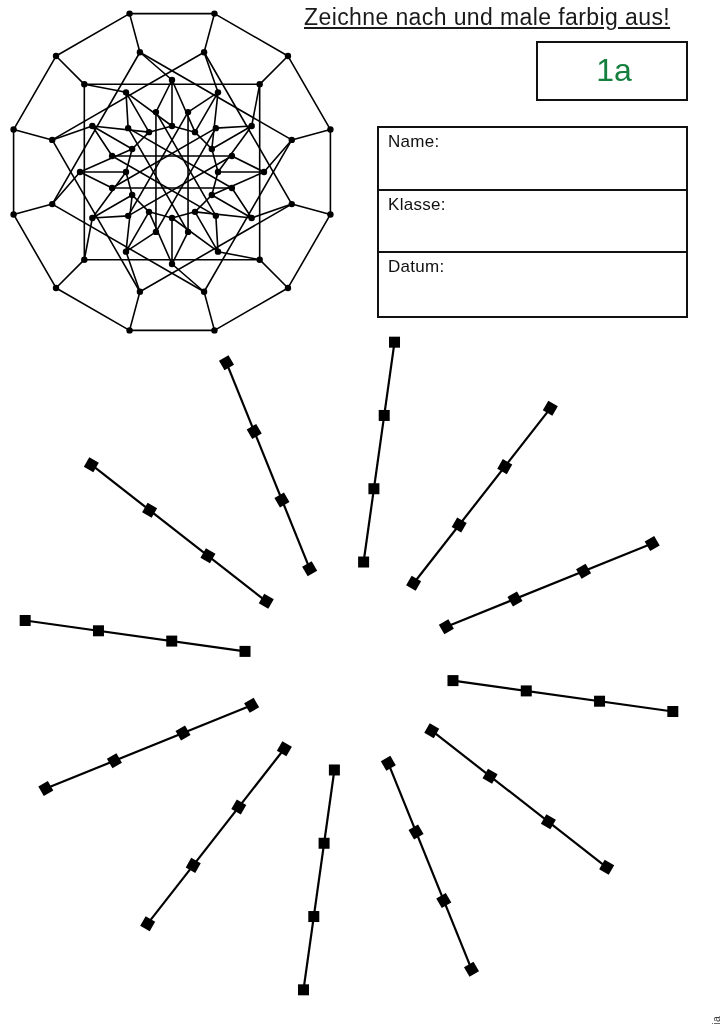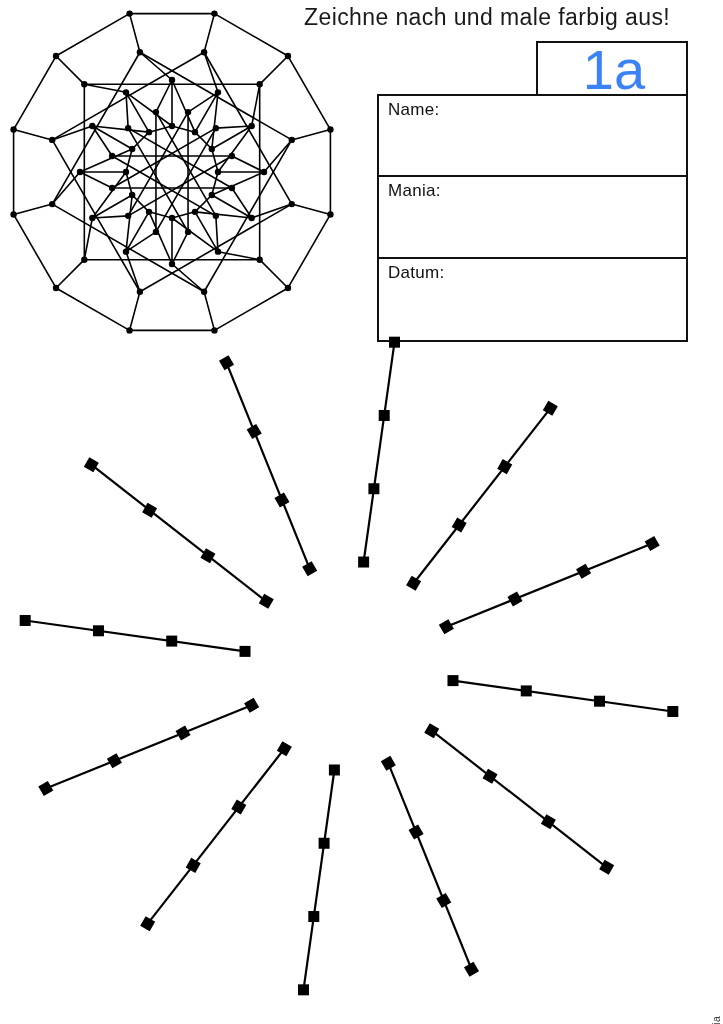--- a/index.html
+++ b/index.html
@@ -24,50 +24,51 @@
   #title {
     position: absolute;
     left: 304px;
     top: 4px;
     width: 400px;
     font-size: 23px;
     letter-spacing: 0.4px;
     font-weight: 400;
     color: #1a1a1a;
     white-space: nowrap;
+    text-decoration: underline;
   }
 
   #class-box {
     position: absolute;
     left: 536px;
     top: 41px;
     width: 152px;
     height: 60px;
     border: 2px solid #111111;
     box-sizing: border-box;
     background: #ffffff;
   }
   #class-box-label {
     position: absolute;
     left: 0;
     top: -6px;
     width: 152px;
     text-align: center;
-    font-size: 56px;
+    font-size: 32px;
     line-height: 66px;
-    color: #3b82f6;
+    color: #15803d;
   }
 
   
   #form-box {
     position: absolute;
     left: 377px;
-    top: 94px;
+    top: 126px;
     width: 311px;
-    height: 248px;
+    height: 192px;
     border: 2px solid #111111;
     box-sizing: border-box;
     background: #ffffff;
   }
   .form-row {
     position: relative;
     height: 33.3333%;
     box-sizing: border-box;
     border-bottom: 2px solid #111111;
   }
@@ -125,21 +126,21 @@
 
   <div id="class-box">
     <div id="class-box-label">1a</div>
   </div>
 
   <div id="form-box">
     <div class="form-row">
       <span class="form-row-label">Name:</span>
     </div>
     <div class="form-row">
-      <span class="form-row-label">Mania:</span>
+      <span class="form-row-label">Klasse:</span>
     </div>
     <div class="form-row">
       <span class="form-row-label">Datum:</span>
     </div>
   </div>
 
   <div id="mandala">
     <svg id="mandala-svg" width="352" height="352" viewBox="0 0 352 352">
         <line x1="214.45" y1="13.59" x2="287.97" y2="56.03" stroke="#000000" stroke-width="1.6" stroke-linecap="round"></line>
         <line x1="287.97" y1="56.03" x2="330.41" y2="129.55" stroke="#000000" stroke-width="1.6" stroke-linecap="round"></line>

